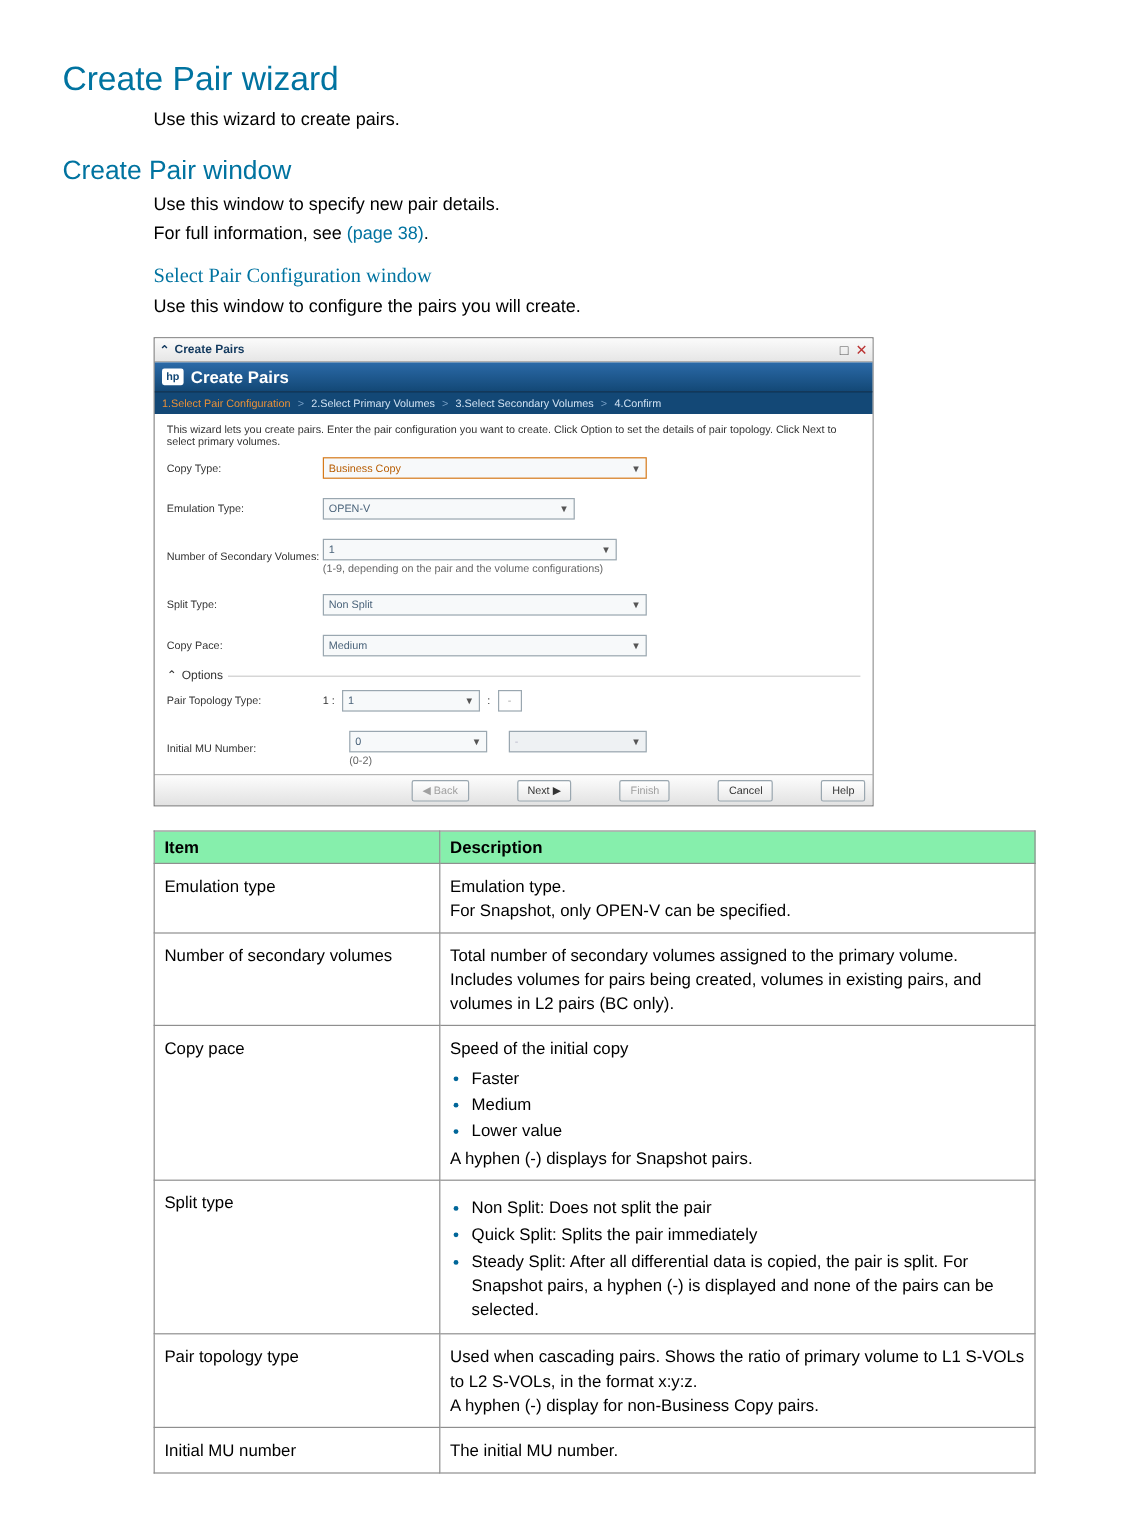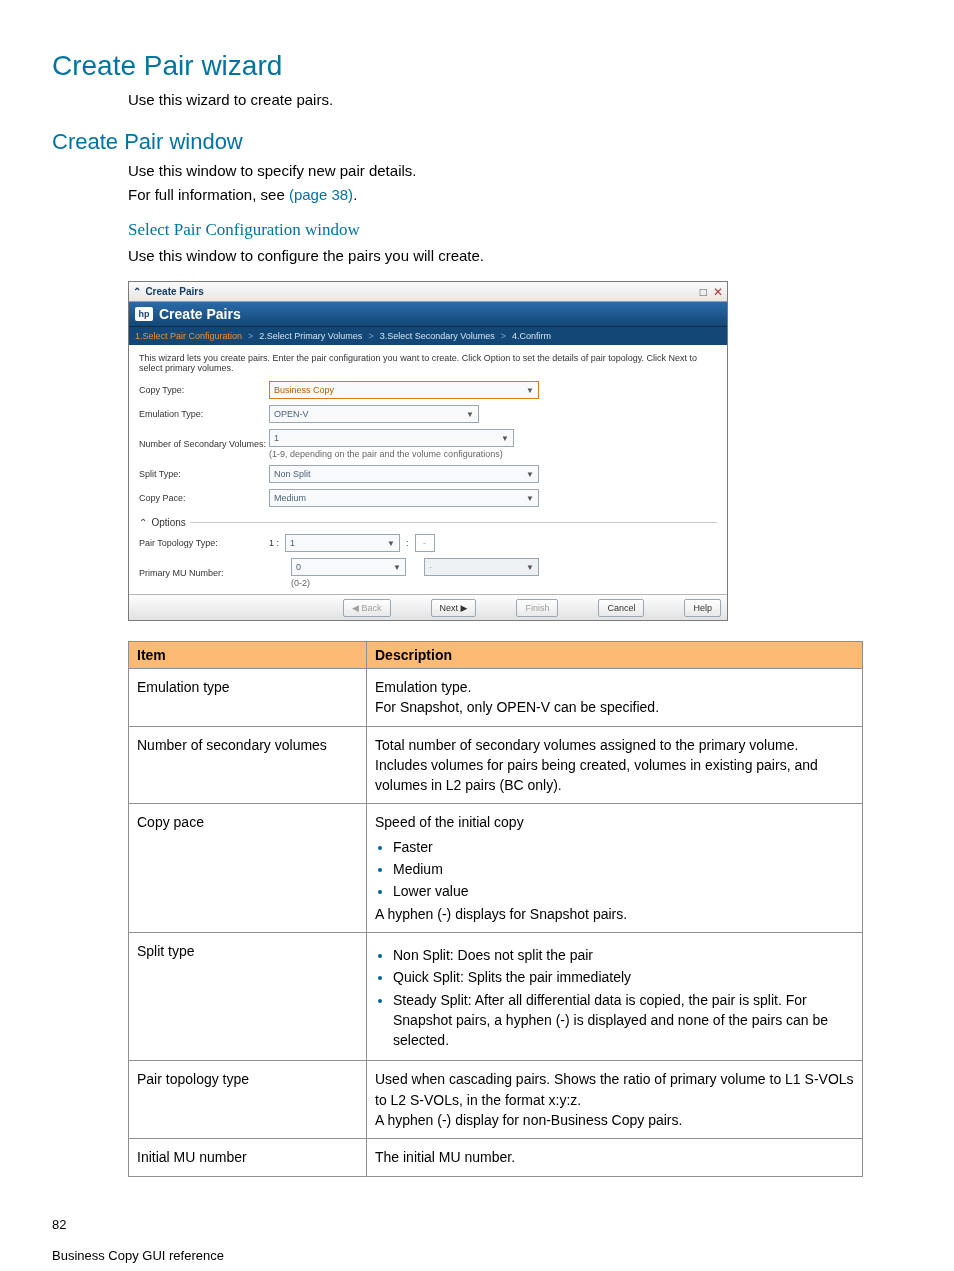--- a/index.html
+++ b/index.html
@@ -33,40 +33,40 @@
   }
   .banner .hp { width: 18px; height: 14px; background: #fff; color: #134876; display: inline-flex; align-items: center; justify-content: center; font-size: 9px; border-radius: 2px; margin-right: 6px;}
   .breadcrumb {
     background: #134876; color: #cfe1f2; font-size: 9px; padding: 4px 6px;
     display: flex; gap: 6px; align-items: center; border-top: 1px solid #0c2e4e;
   }
   .breadcrumb .bc-active { color: #e89038; }
   .breadcrumb .sep { color: #7aa2c8; }
   .wcontent { background: #fff; padding: 8px 10px 6px 10px; }
   .instr { font-size: 9px; color: #333; margin-bottom: 8px; }
-  .form { display: grid; grid-template-columns: 130px 1fr; row-gap: 6px; align-items: center; font-size: 9px; color: #333; }
+  .form { display: grid; grid-template-columns: 130px 1fr; row-gap: 16px; align-items: center; font-size: 9px; color: #333; }
   .form label { color: #333; }
   .sel { display: inline-flex; align-items: center; justify-content: space-between; border: 1px solid #9aa7b0; background: #f7f9fa; height: 18px; padding: 0 4px; color: #4a637a; }
   .sel.orange { border-color: #d67a1a; color: #b75c00; }
   .caret { font-size: 8px; color: #555; margin-left: 4px; }
   .sel-wide { width: 270px; }
   .sel-med { width: 115px; }
   .hint { font-size: 9px; color: #666; margin-top: 2px; }
   .section-label { display: flex; align-items: center; gap: 4px; margin: 10px 0 6px 0; font-size: 10px; color: #333;}
   .section-label .line { flex: 1; height: 1px; background: #ccc; }
   .row-inline { display: flex; align-items: center; gap: 6px; font-size: 9px; }
   .input-box { border: 1px solid #9aa7b0; background: #fff; height: 18px; width: 115px; padding: 0 4px; display: inline-flex; align-items: center;}
   .footer {
     background: linear-gradient(#fdfdfd,#e2e2e2);
     border-top: 1px solid #b5b5b5; height: 26px; display: flex; align-items: center; justify-content: flex-end; gap: 4px; padding: 0 6px;
   }
   .btn { border: 1px solid #9aa7b0; background: linear-gradient(#fff,#e9e9e9); height: 18px; padding: 0 8px; font-size: 9px; display: inline-flex; align-items: center; color: #333; border-radius: 2px; margin-left: 36px;}
   .btn.disabled { color: #a0a0a0; }
   .doc-table { width: 735px; margin-left: 76px; border-collapse: collapse; font-size: 14px; }
-  .doc-table th { background: #fdba74; border: 1px solid #8f8f8f; text-align: left; padding: 5px 8px; font-size: 14px; font-weight: bold; }
+  .doc-table th { background: #86efac; border: 1px solid #8f8f8f; text-align: left; padding: 5px 8px; font-size: 14px; font-weight: bold; }
   .doc-table td { border: 1px solid #8f8f8f; vertical-align: top; padding: 8px 8px; line-height: 1.45; }
   .doc-table td.col1 { width: 238px; }
   .bullets { list-style: disc; padding-left: 18px; margin-top: 4px; }
   .bullets li::marker { color: #006699; }
   .bullets li { margin: 2px 0; }
   .page-footer { margin-top: 40px; font-size: 13px; display: flex; gap: 16px; flex-direction: column; }
   .page-num {  }
 </style>
 </head>
 <body>
@@ -153,21 +153,21 @@
         <div class="row-inline">
           <span>1 :</span>
           <div class="sel sel-med">
               <span>1</span>
               <span class="caret">▼</span>
             </div>
           <span>:</span>
           <div class="input-box" style="width:20px;justify-content:center;color:#aaa;">-</div>
         </div>
 
-        <label>Primary MU Number:</label>
+        <label>Initial MU Number:</label>
         <div>
           <div class="row-inline" style="margin-left:22px;">
             <div class="sel sel-med">
                 <span>0</span>
                 <span class="caret">▼</span>
               </div>
             <span style="width:6px"></span>
             <div class="sel sel-med" style="background:#eef1f3;color:#bbc;">
                 <span>-</span>
                 <span class="caret">▼</span>

